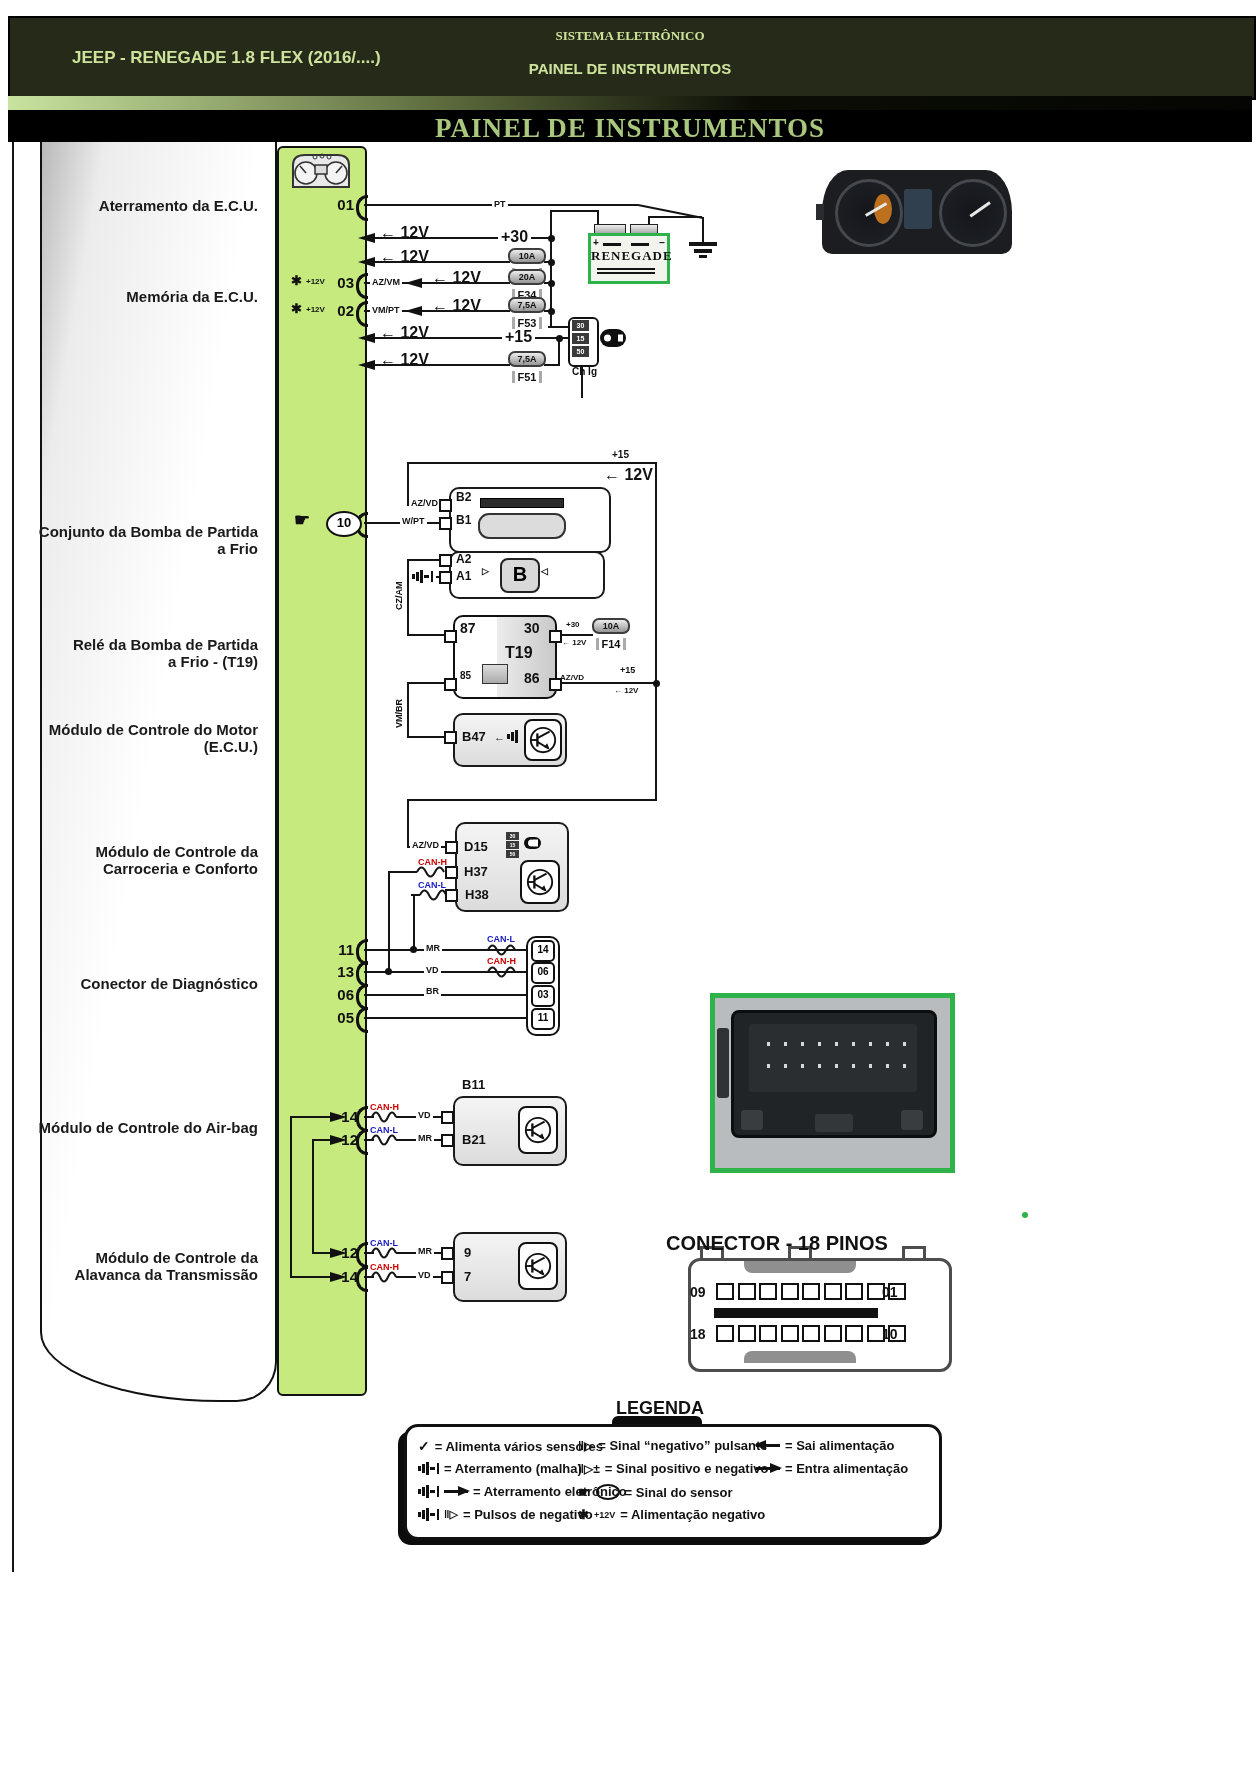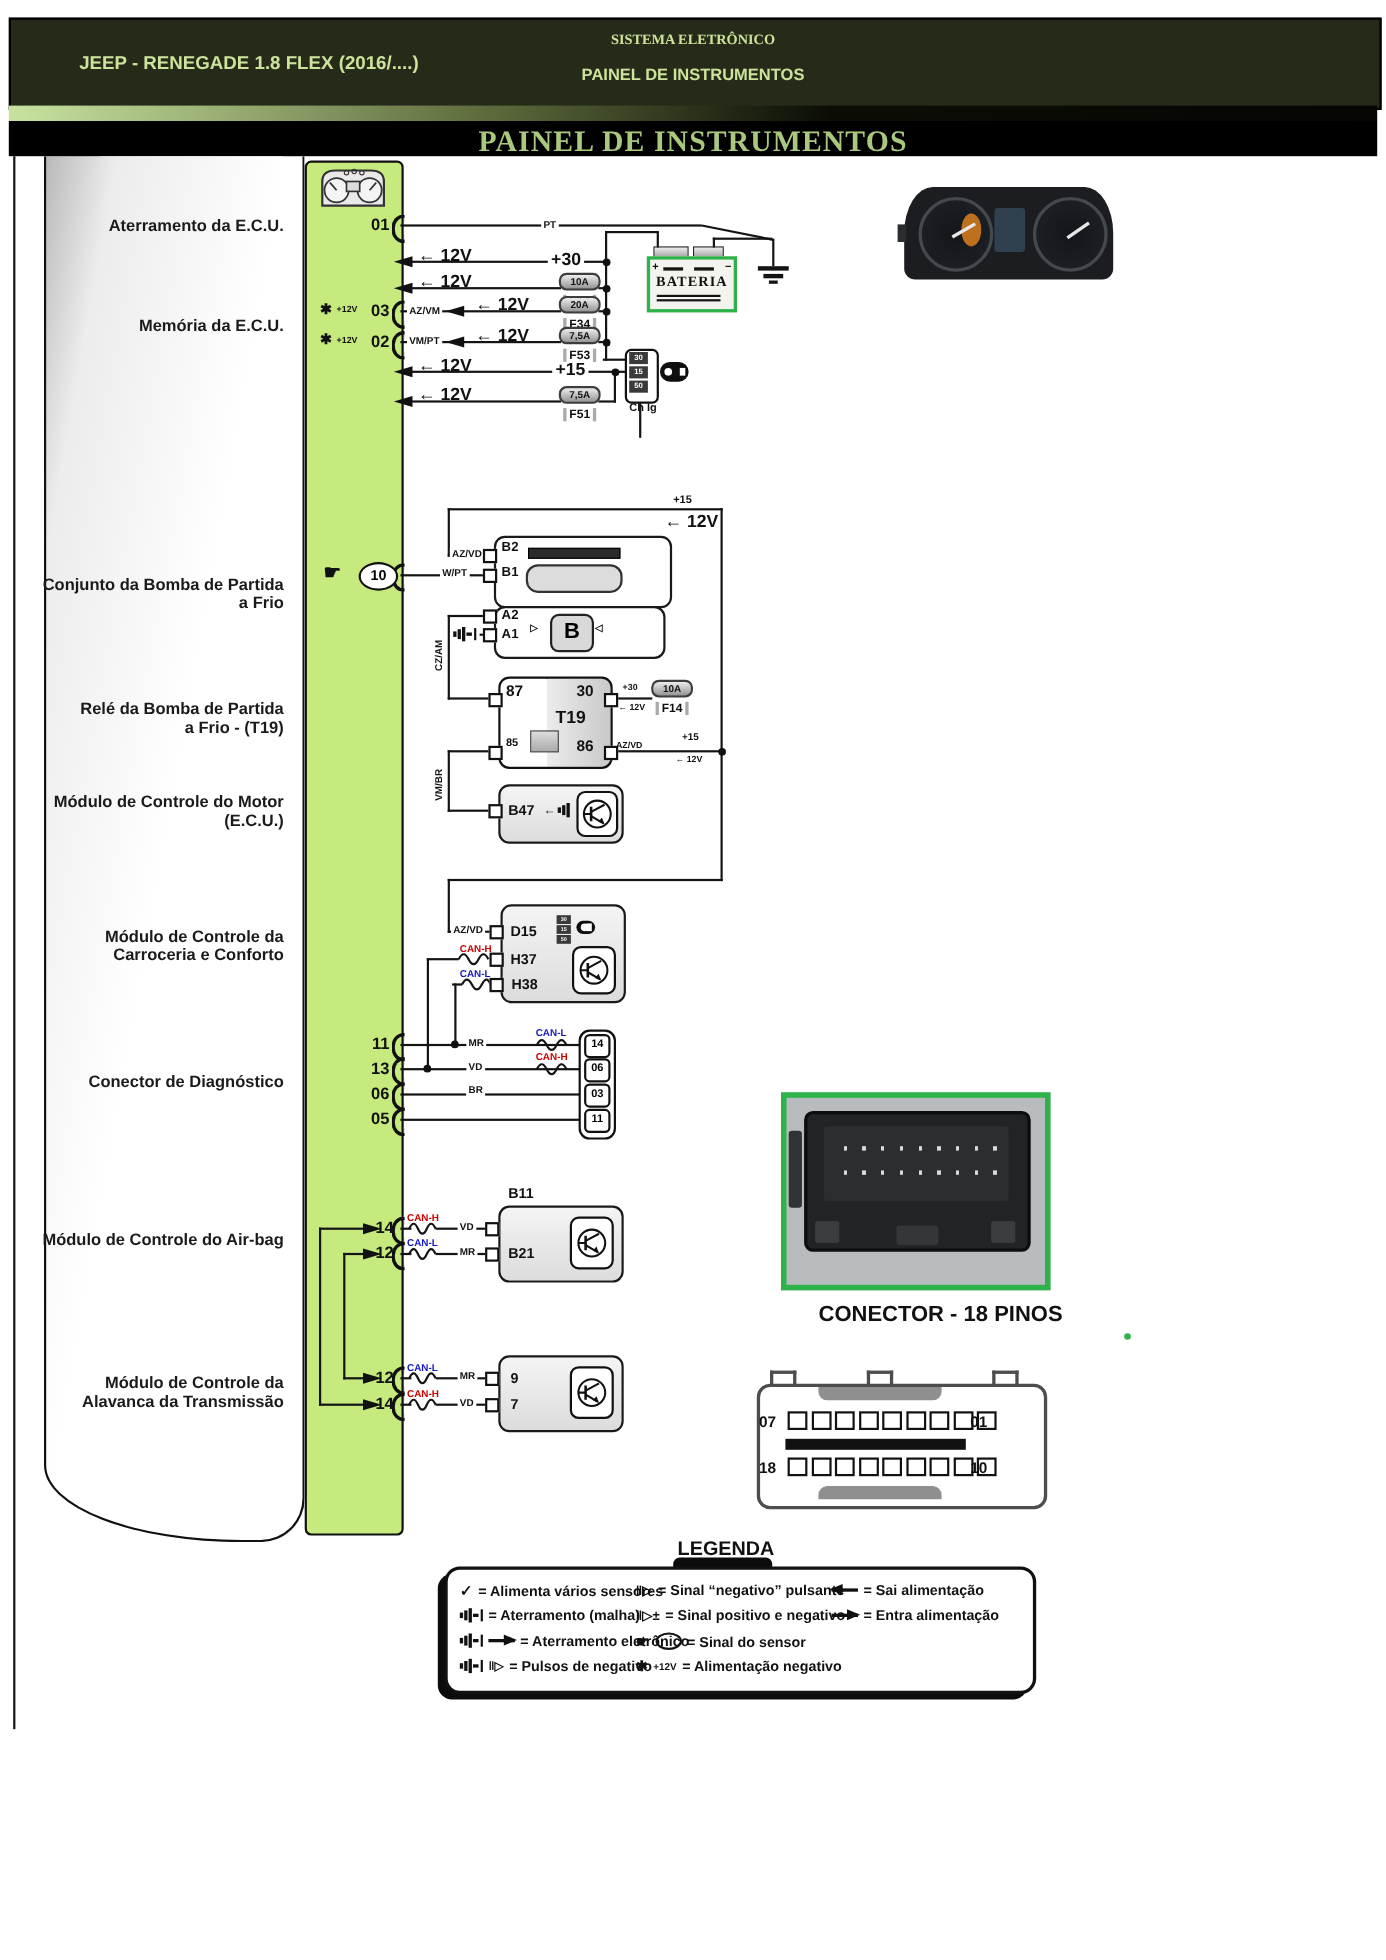--- a/index.html
+++ b/index.html
@@ -182,21 +182,21 @@
   <div class="fuse" style="left:508px;top:297px"><span class="fa">7,5A</span><span class="fn">F53</span></div>
   <div class="fuse" style="left:508px;top:351px"><span class="fa">7,5A</span><span class="fn">F51</span></div>
 
   <div class="abs" style="left:594px;top:224px;width:30px;height:10px;background:linear-gradient(#eee,#999);border:1.5px solid #222;z-index:3"></div>
   <div class="abs" style="left:630px;top:224px;width:26px;height:10px;background:linear-gradient(#eee,#999);border:1.5px solid #222;z-index:3"></div>
   <div class="abs" style="left:588px;top:233px;width:76px;height:45px;background:#f4f4ef;border:3.5px solid #2eb34a;z-index:3">
     <span class="lb" style="left:2px;top:1px;font-size:10px">+</span>
     <span class="lb" style="right:2px;top:1px;font-size:10px">−</span>
     <b class="w" style="left:12px;top:7px;width:18px;height:2.5px"></b>
     <b class="w" style="left:40px;top:7px;width:18px;height:2.5px"></b>
-    <div class="lb" style="left:0;top:12px;width:100%;text-align:center;font-family:'Liberation Serif',serif;font-size:13px;letter-spacing:1px">BATERIA</div>
+    <div class="lb" style="left:0;top:12px;width:100%;text-align:center;font-family:'Liberation Serif',serif;font-size:13px;letter-spacing:1px">RENEGADE</div>
     <b class="w" style="left:6px;top:32px;width:58px;height:2px"></b>
     <b class="w" style="left:6px;top:36px;width:58px;height:2px"></b>
   </div>
 
   <div class="abs" style="left:568px;top:317px;width:27px;height:46px;border:2.5px solid #111;border-radius:6px;background:#fff;z-index:4"></div>
   <div class="plate" style="left:572px;top:320px;width:17px;height:11px;font-size:7px;line-height:11px">30</div>
   <div class="plate" style="left:572px;top:333px;width:17px;height:11px;font-size:7px;line-height:11px">15</div>
   <div class="plate" style="left:572px;top:346px;width:17px;height:11px;font-size:7px;line-height:11px">50</div>
   <div class="key" style="left:600px;top:329px;width:26px;height:18px"></div>
   <div class="lb" style="left:572px;top:366px;font-size:10px">Ch Ig</div>
@@ -389,28 +389,28 @@
     <div class="abs" style="left:34px;top:26px;width:168px;height:68px;background:#2b2e31;border-radius:3px"></div>
     <div class="abs" style="left:52px;top:44px;width:142px;height:4px;background:repeating-linear-gradient(90deg,#d8d9da 0 3px,transparent 3px 17px)"></div>
     <div class="abs" style="left:52px;top:66px;width:142px;height:4px;background:repeating-linear-gradient(90deg,#d8d9da 0 3px,transparent 3px 17px)"></div>
     <div class="abs" style="left:26px;top:112px;width:22px;height:20px;background:#3a3d40;border-radius:3px"></div>
     <div class="abs" style="left:100px;top:116px;width:38px;height:18px;background:#34373a;border-radius:3px"></div>
     <div class="abs" style="left:186px;top:112px;width:22px;height:20px;background:#3a3d40;border-radius:3px"></div>
     <div class="abs" style="left:2px;top:30px;width:12px;height:70px;background:#303336;border-radius:3px"></div>
   </div>
   <div class="abs" style="left:1022px;top:1212px;width:6px;height:6px;border-radius:50%;background:#2eb34a;z-index:3"></div>
 
-  <div class="lb" style="left:666px;top:1184px;width:300px;text-align:right;font-size:20px">CONECTOR - 18 PINOS</div>
+  <div class="lb" style="left:666px;top:1232px;width:300px;text-align:left;font-size:20px">CONECTOR - 18 PINOS</div>
   <div class="abs" style="left:700px;top:1246px;width:18px;height:16px;border:3px solid #4d4d4d;border-bottom:none;background:#fff;z-index:3"></div>
   <div class="abs" style="left:788px;top:1246px;width:18px;height:16px;border:3px solid #4d4d4d;border-bottom:none;background:#fff;z-index:3"></div>
   <div class="abs" style="left:902px;top:1246px;width:18px;height:16px;border:3px solid #4d4d4d;border-bottom:none;background:#fff;z-index:3"></div>
   <div class="abs" style="left:688px;top:1258px;width:258px;height:108px;border:3px solid #4d4d4d;border-radius:12px;background:#fff;z-index:4"></div>
   <div class="abs" style="left:744px;top:1261px;width:112px;height:12px;background:#8f8f8f;border-radius:0 0 8px 8px;z-index:5"></div>
   <div class="abs" style="left:744px;top:1351px;width:112px;height:12px;background:#8f8f8f;border-radius:8px 8px 0 0;z-index:5"></div>
-  <div class="lb" style="left:690px;top:1284px;font-size:14px;z-index:5">07</div>
+  <div class="lb" style="left:690px;top:1284px;font-size:14px;z-index:5">09</div>
   <div class="sq9" style="left:716px;top:1283px">
       <i></i>
       <i></i>
       <i></i>
       <i></i>
       <i></i>
       <i></i>
       <i></i>
       <i></i>
       <i></i>

